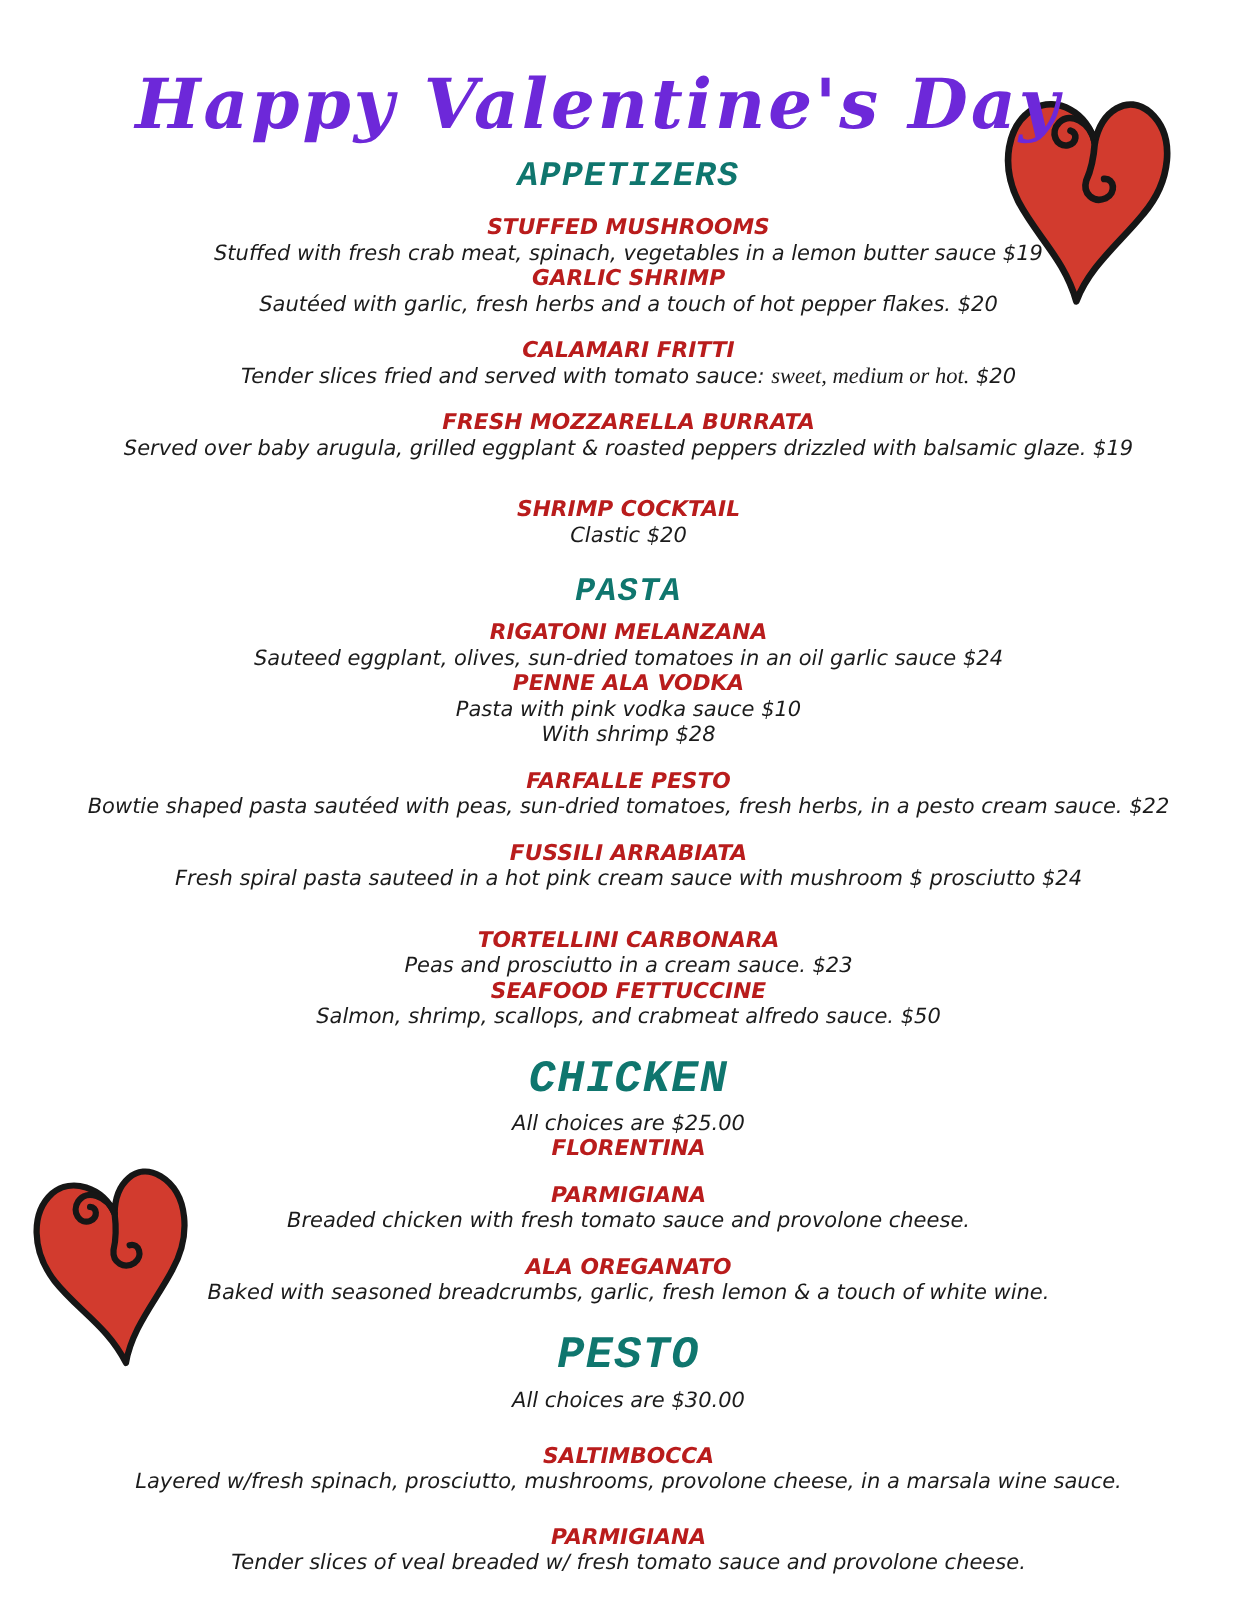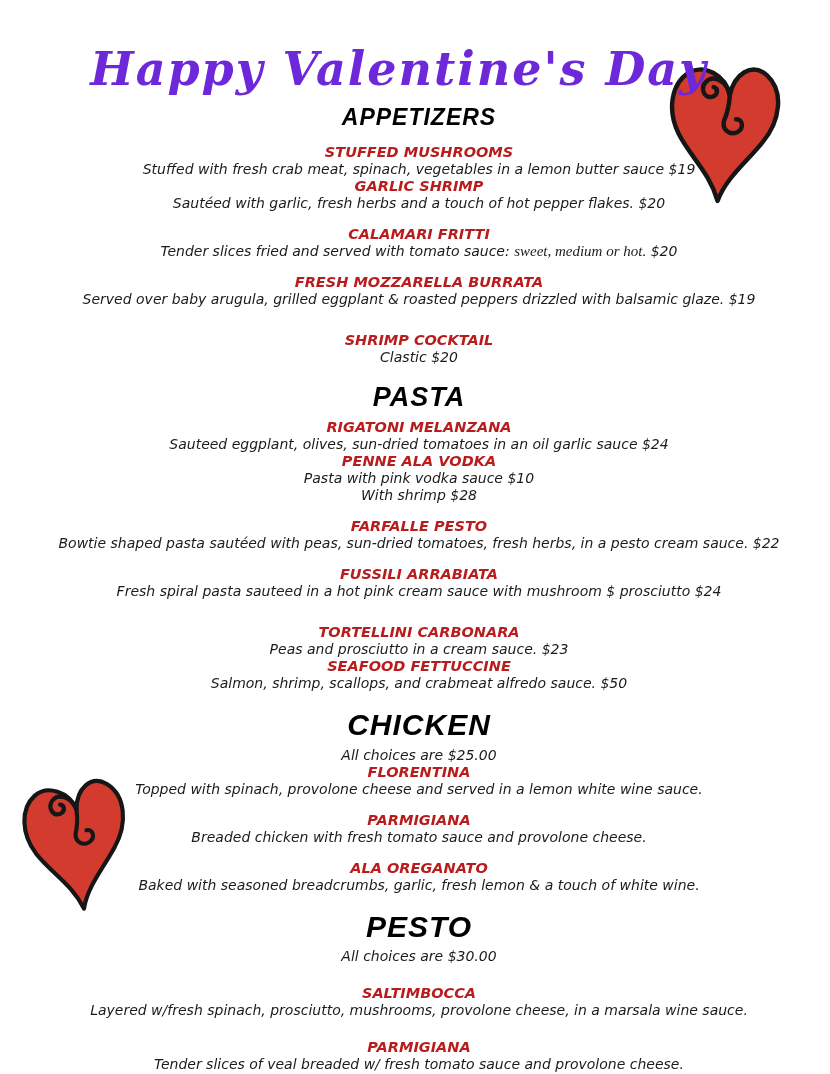--- a/index.html
+++ b/index.html
@@ -20,29 +20,29 @@
     font-family:"DejaVu Serif", serif;
     font-style:italic;
     font-weight:bold;
     color:#6d28d9;
     font-size:46px;
     line-height:58px;
     letter-spacing:2px;
     margin:0 40px 2px 0;
   }
   .sect {
-    font-family:Liberation Sans, sans-serif;
+    font-family:Liberation Mono, monospace;
     font-style:italic;
     font-weight:bold;
-    color:#000000;
+    color:#0f766e;
     letter-spacing:1px;
     line-height:1.15;
   }
   .h-sm { font-size:23px; margin:6px 0 14px; }
-  .h-md { font-size:27px; margin:16px 0 6px; }
+  .h-md { font-size:22px; margin:16px 0 6px; }
   .h-lg { font-size:30px; margin:16px 0 4px; }
   .iname {
     font-style:italic;
     font-weight:bold;
     color:#b91c1c;
     font-size:14.5px;
     line-height:17px;
   }
   .idesc {
     font-style:italic;
@@ -141,21 +141,20 @@
     <div class="item">
       <div class="iname">SEAFOOD FETTUCCINE</div>
       <div class="idesc">Salmon, shrimp, scallops, and crabmeat alfredo sauce. $50</div>
     </div>
 
     <h2 class="sect h-lg">CHICKEN</h2>
     <div class="idesc">All choices are $25.00</div>
 
     <div class="item">
       <div class="iname">FLORENTINA</div>
-      <div class="idesc">Topped with spinach, provolone cheese and served in a lemon white wine sauce.</div>
     </div>
     <div class="item g14">
       <div class="iname">PARMIGIANA</div>
       <div class="idesc">Breaded chicken with fresh tomato sauce and provolone cheese.</div>
     </div>
     <div class="item g14">
       <div class="iname">ALA OREGANATO</div>
       <div class="idesc">Baked with seasoned breadcrumbs, garlic, fresh lemon &amp; a touch of white wine.</div>
     </div>
 

